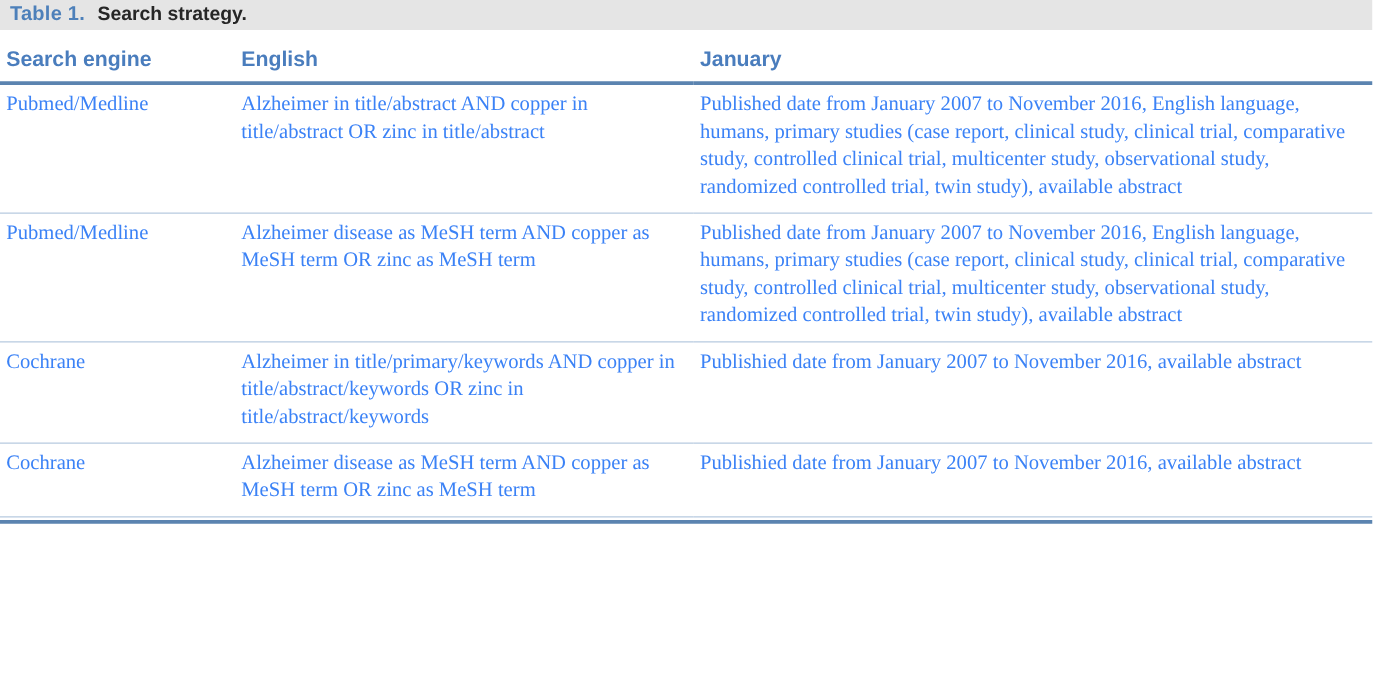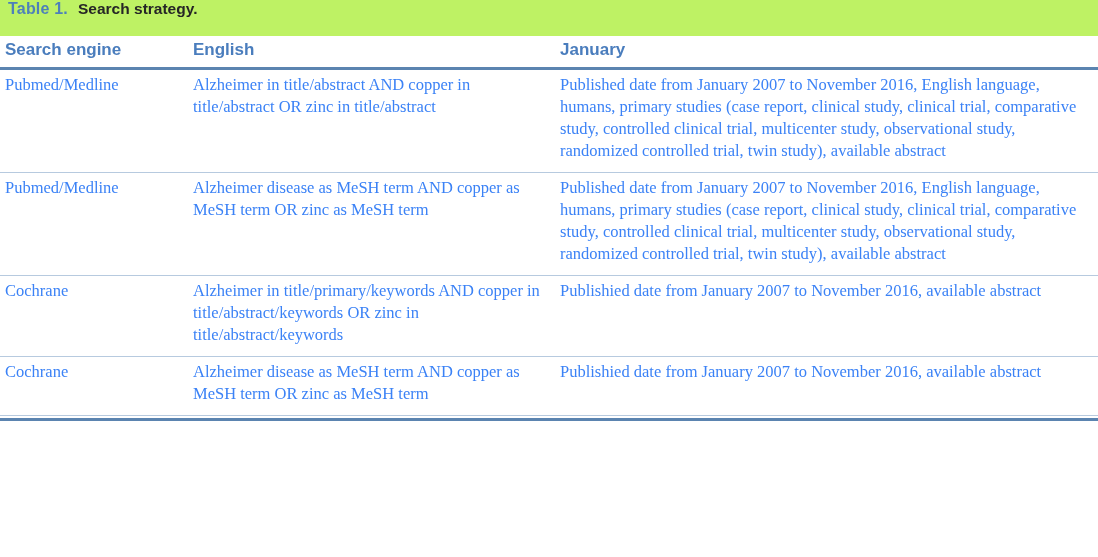--- a/index.html
+++ b/index.html
@@ -8,42 +8,44 @@
     background: #ffffff;
   }
   body {
     width: 1098px;
     height: 557px;
     overflow: hidden;
     font-family: "Liberation Sans", sans-serif;
   }
   .title-bar {
     width: 100%;
-    height: 36px;
-    background: #bef264;
+    height: 24px;
+    background: #e5e5e5;
     display: flex;
+    align-items: center;
     box-sizing: border-box;
     padding-left: 8px;
   }
   .title-label {
     color: #4d80ba;
     font-weight: bold;
     font-size: 16px;
     margin-right: 10px;
     letter-spacing: 0.2px;
   }
   .title-text {
     color: #262626;
     font-size: 15.5px;
     font-weight: bold;
   }
   table.search-table {
     width: 1098px;
     border-collapse: collapse;
     table-layout: fixed;
+    margin-top: 10px;
   }
   col.c1 { width: 188px; }
   col.c2 { width: 367px; }
   col.c3 { width: 543px; }
   thead th {
     text-align: left;
     vertical-align: bottom;
     color: #4a7dbd;
     font-family: "Liberation Sans", sans-serif;
     font-weight: bold;

